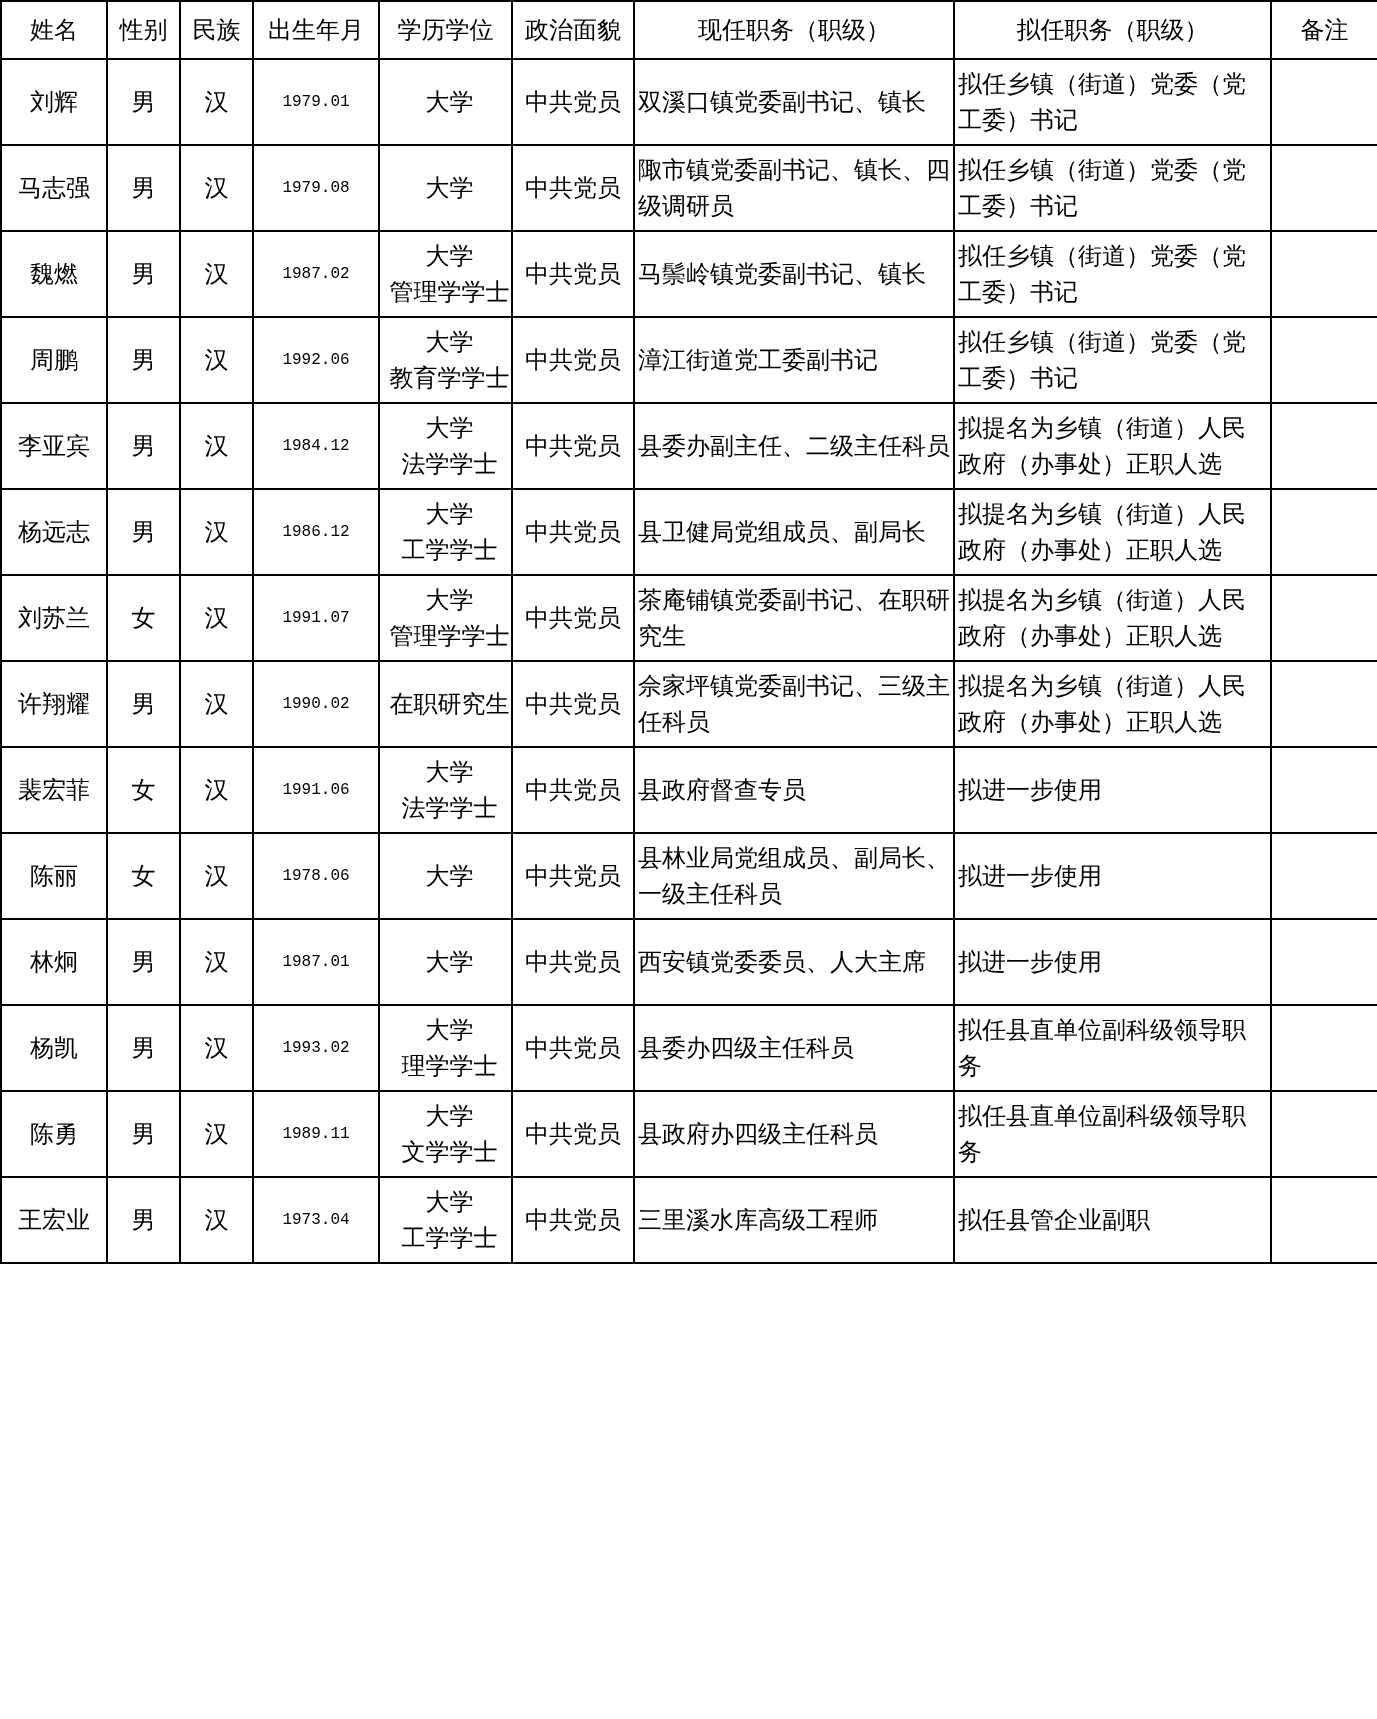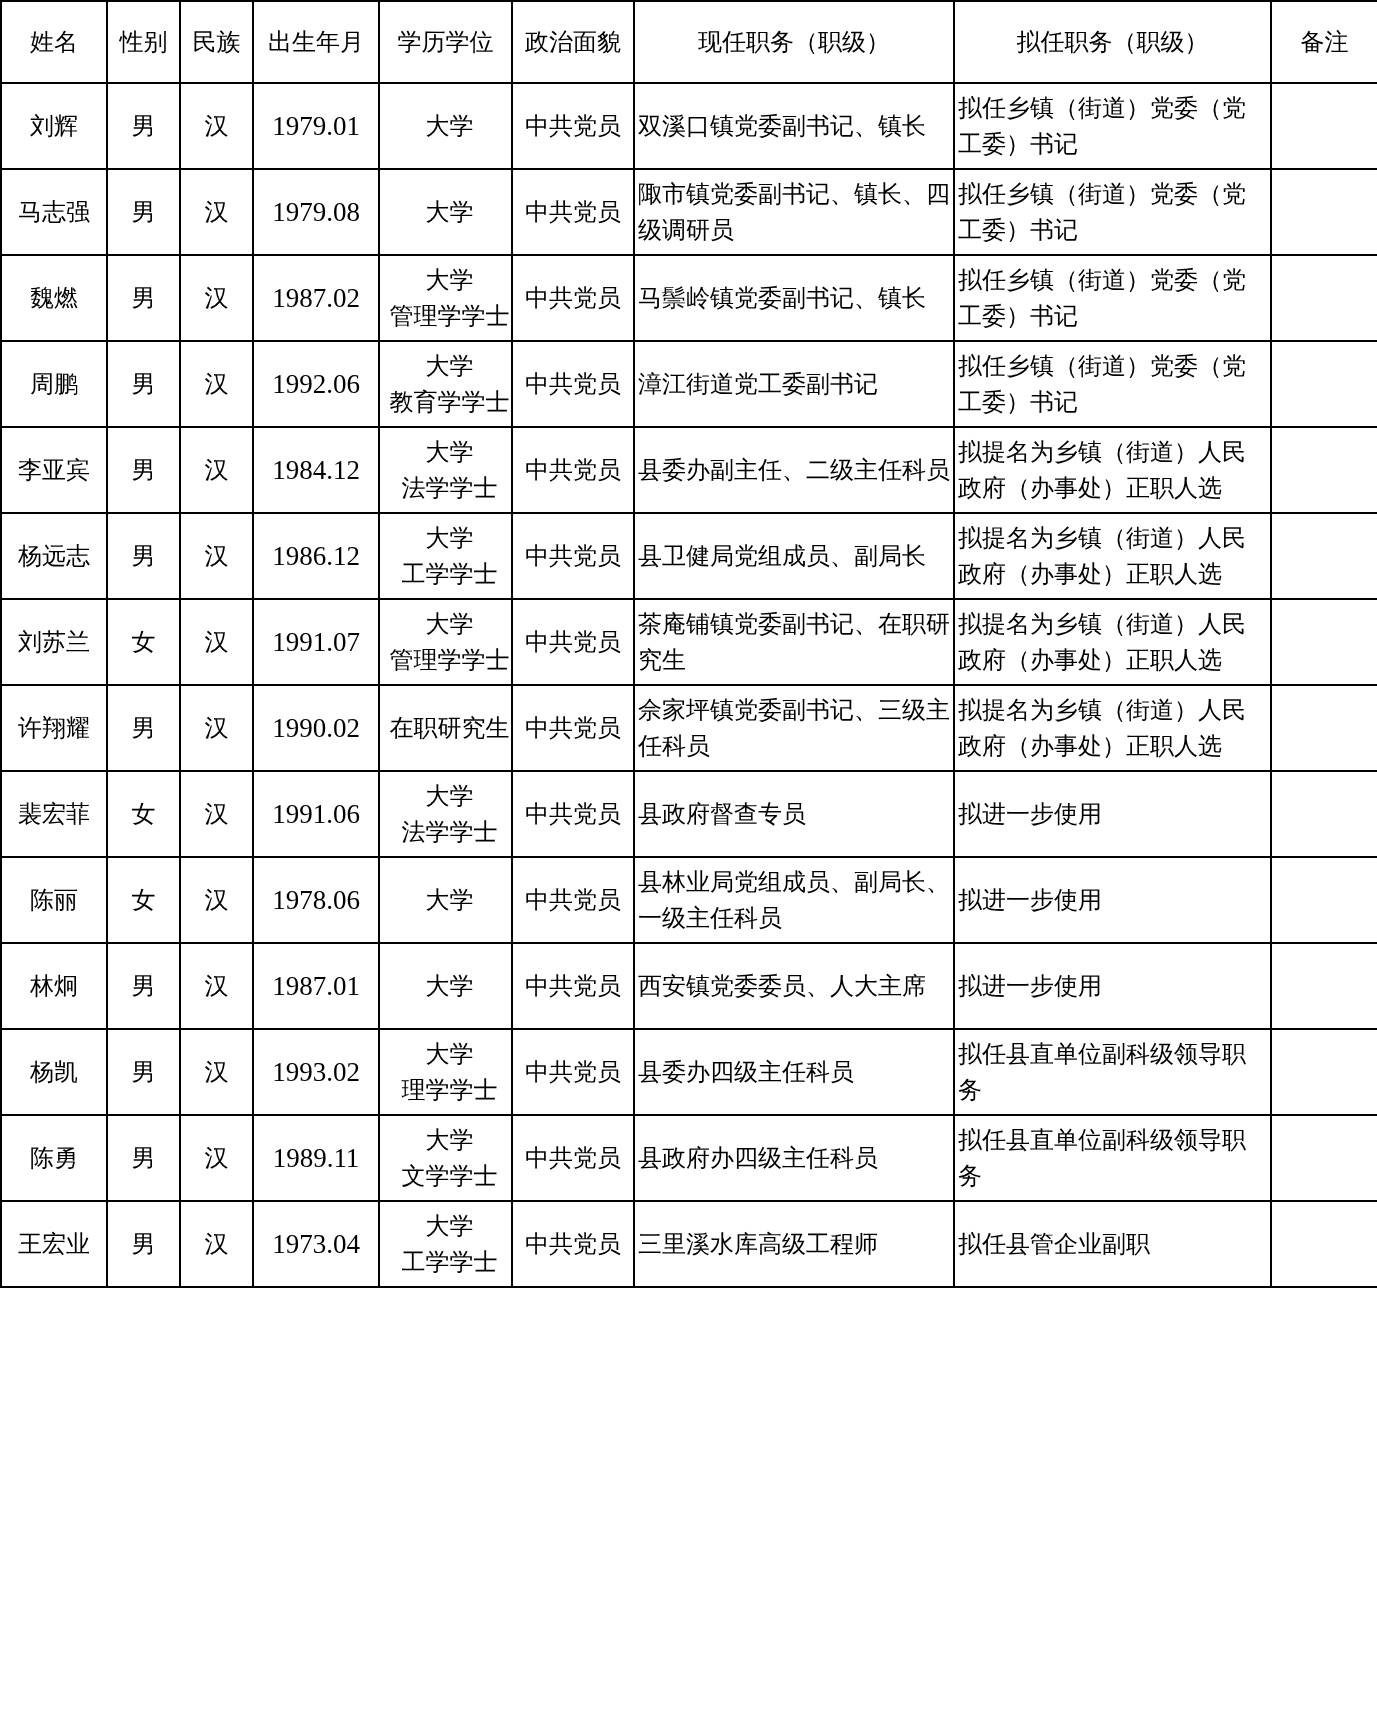--- a/index.html
+++ b/index.html
@@ -18,29 +18,29 @@
   .roster th, .roster td {
     border: 2px solid #000000;
     text-align: center;
     vertical-align: middle;
     font-weight: normal;
     font-size: 24px;
     line-height: 36px;
     overflow: hidden;
     word-break: break-all;
   }
-  .roster thead th { height: 82px; }
+  .roster thead th { height: 58px; }
   .roster tbody td { height: 86px; }
   .roster td.left {
     text-align: left;
     padding: 0 3px;
   }
   .roster td.birth {
-    font-family: Liberation Serif, serif;
-    font-size: 27px;
+    font-family: Liberation Mono, monospace;
+    font-size: 16px;
     letter-spacing: 0px;
   }
   .roster td.pre { white-space: pre-line; padding-left: 8px; }
 </style>
 </head>
 <body>
 
 <table class="roster">
   <colgroup>
     <col style="width:106px">

